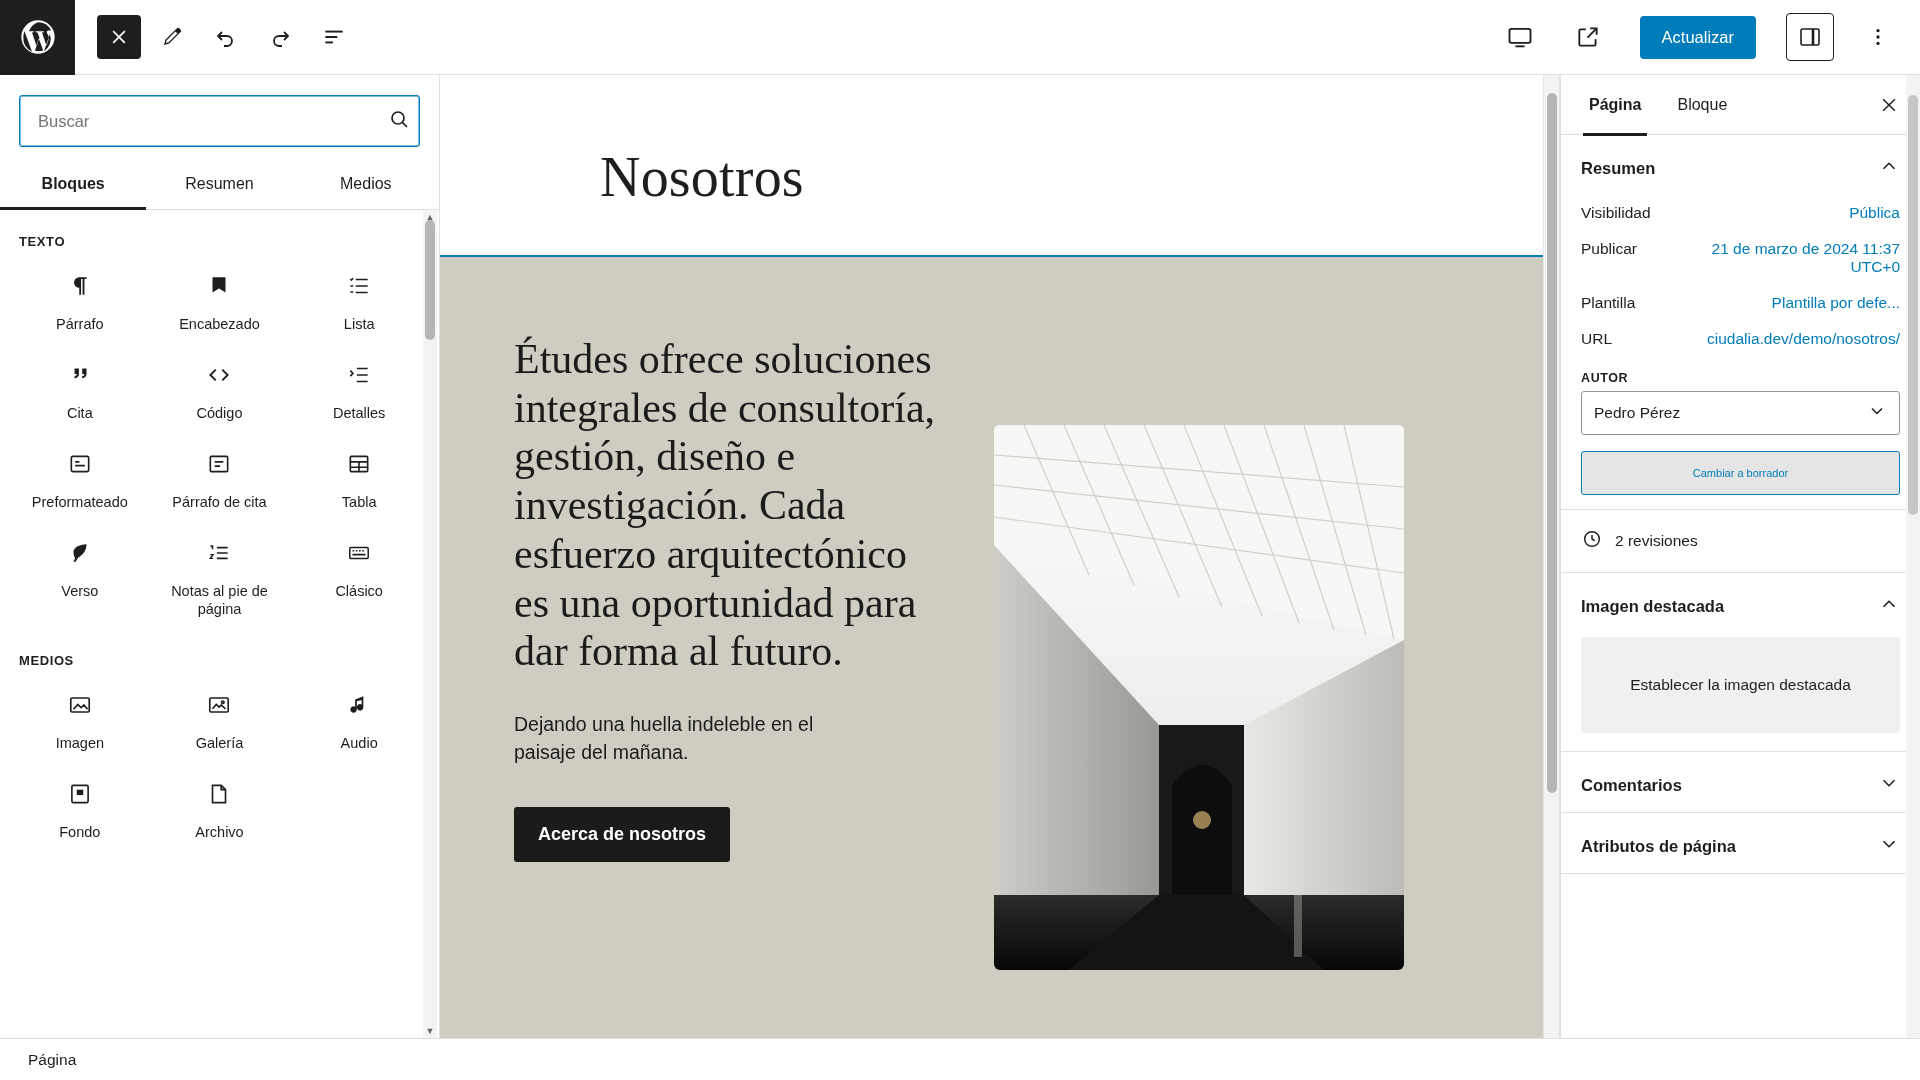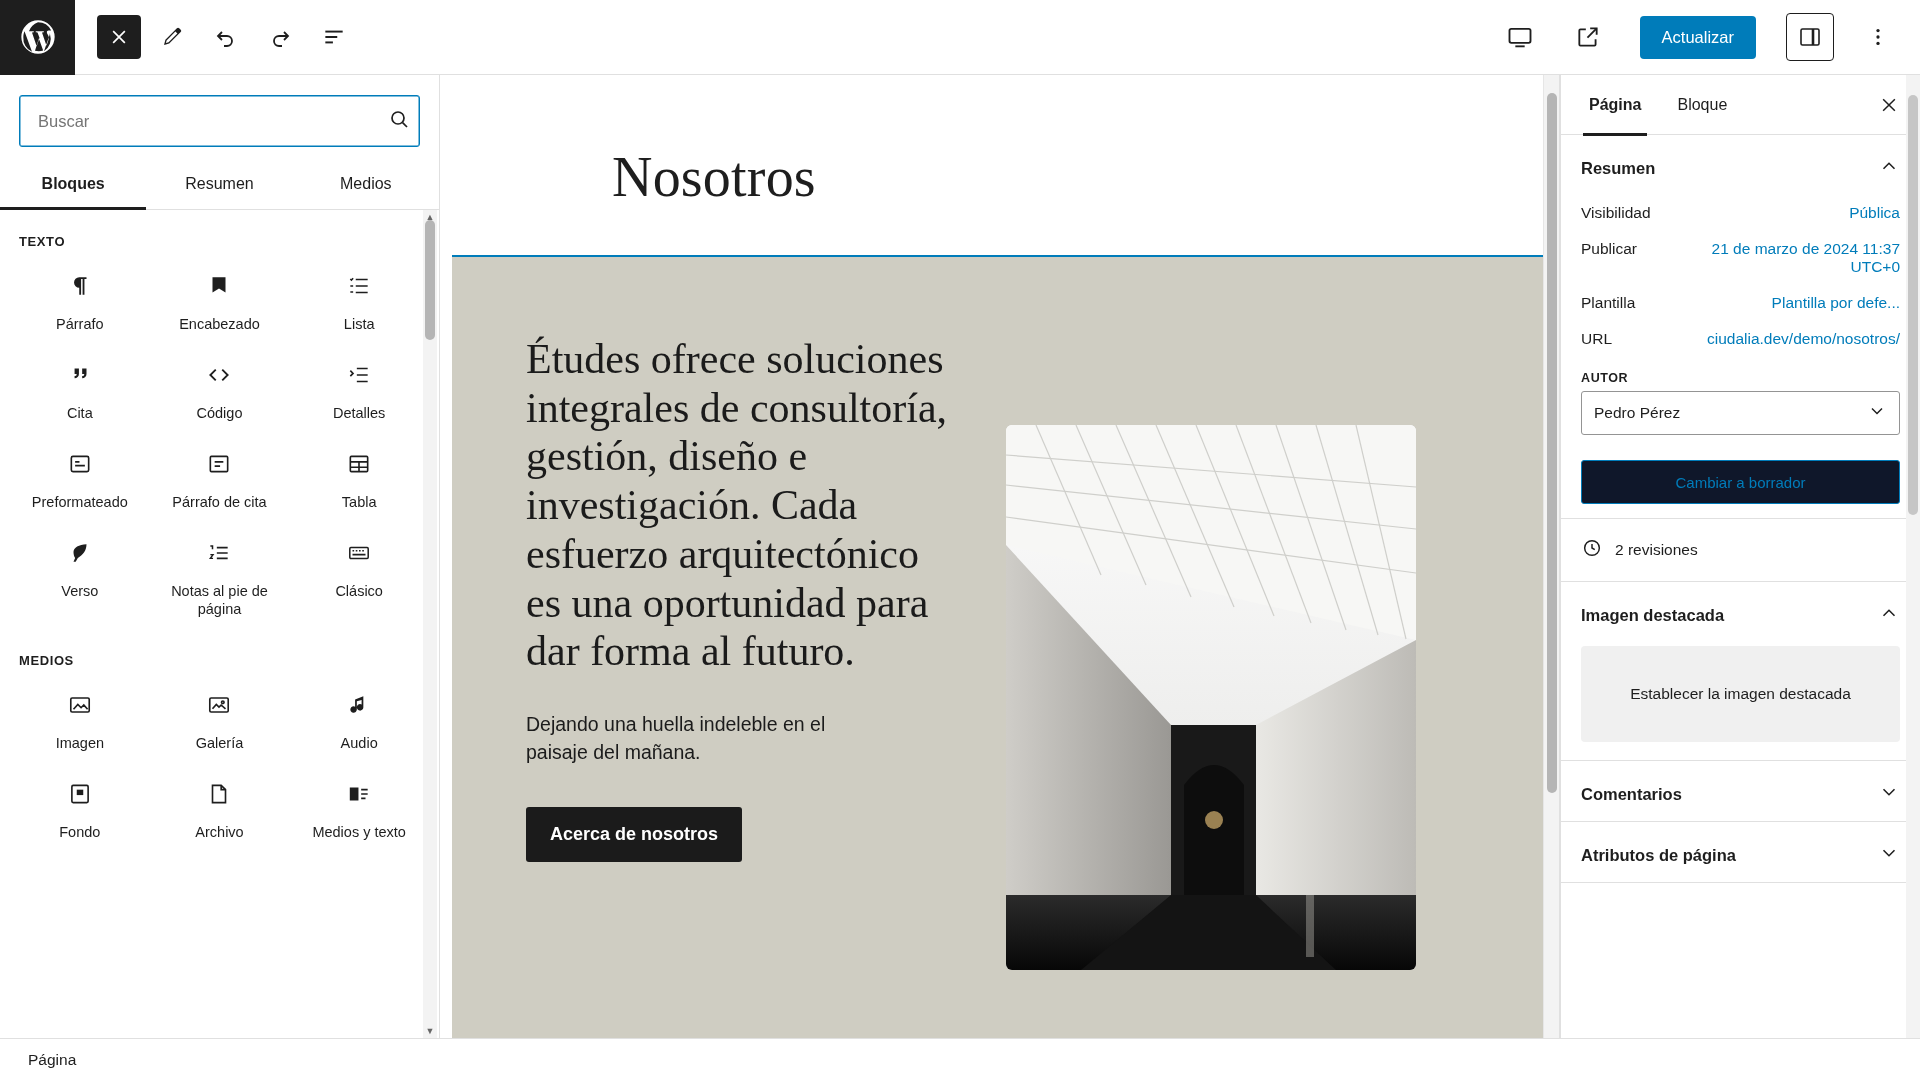--- a/index.html
+++ b/index.html
@@ -206,21 +206,20 @@
     position: relative;
     min-width: 0;
     display: flex;
     flex-direction: column;
     border-right: 1px solid #e0e0e0;
   }
   .canvas-scroller {
     flex: 1 1 auto;
     overflow: hidden;
     position: relative;
-    margin-left: 12px;
   }
   .page-title {
     font-family: "Liberation Serif", serif;
     font-size: 56px;
     padding: 70px 0 46px 160px;
     color: #1e1e1e;
     letter-spacing: 0.2px;
   }
   .hero-block {
     background: #cfcdc2;
@@ -364,25 +363,25 @@
     display: flex; align-items: center;
     padding: 0 12px;
     font-size: 15.5px;
     cursor: pointer;
     background: #fff;
   }
   .fake-select .chev { margin-left: auto; }
   .btn-block {
     display: block;
     width: calc(100% - 40px);
-    margin: 25px 20px 0 20px;
+    margin: 16px 20px 0 20px;
     height: 44px;
     border-radius: 3px;
-    background: #0f172a;
-    font-size: 15px;
+    background: #e5e5e5;
+    font-size: 11px;
     cursor: pointer;
     font-family: inherit;
   }
   .btn-draft { border: 1.5px solid #007cba; color: #007cba; }
   .btn-trash { border: 1.5px solid #cc1818; color: #cc1818; margin-top: 12px; }
   .revisions-row {
     display: flex; align-items: center;
     gap: 12px;
     padding: 18px 20px;
     font-size: 15.5px;
@@ -675,29 +674,20 @@
             <span class="block-label">Fondo</span>
           </div>
           <div class="block-item">
             <span class="block-icon">
               <svg width="26" height="26" viewBox="0 0 24 24" fill="none" stroke="currentColor" stroke-width="1.5">
                   <path d="M6 4h8l4 4v12H6z"></path>
                   <path d="M14 4v4h4"></path>
                 </svg>
             </span>
             <span class="block-label">Archivo</span>
-          </div>
-          <div class="block-item">
-            <span class="block-icon">
-              <svg width="26" height="26" viewBox="0 0 24 24" fill="none" stroke="currentColor" stroke-width="1.5">
-                  <rect x="3.5" y="6" width="8" height="12" fill="currentColor" stroke="none"></rect>
-                  <path d="M14 8h6M14 12h6M14 16h4"></path>
-                </svg>
-            </span>
-            <span class="block-label">Medios y texto</span>
           </div>
         </div>
 
         <div class="ins-scrollbar">
           <div class="ins-arrow" style="top:0;">▲</div>
           <div class="ins-thumb"></div>
           <div class="ins-arrow" style="bottom:0;">▼</div>
         </div>
       </div>
     </div>

